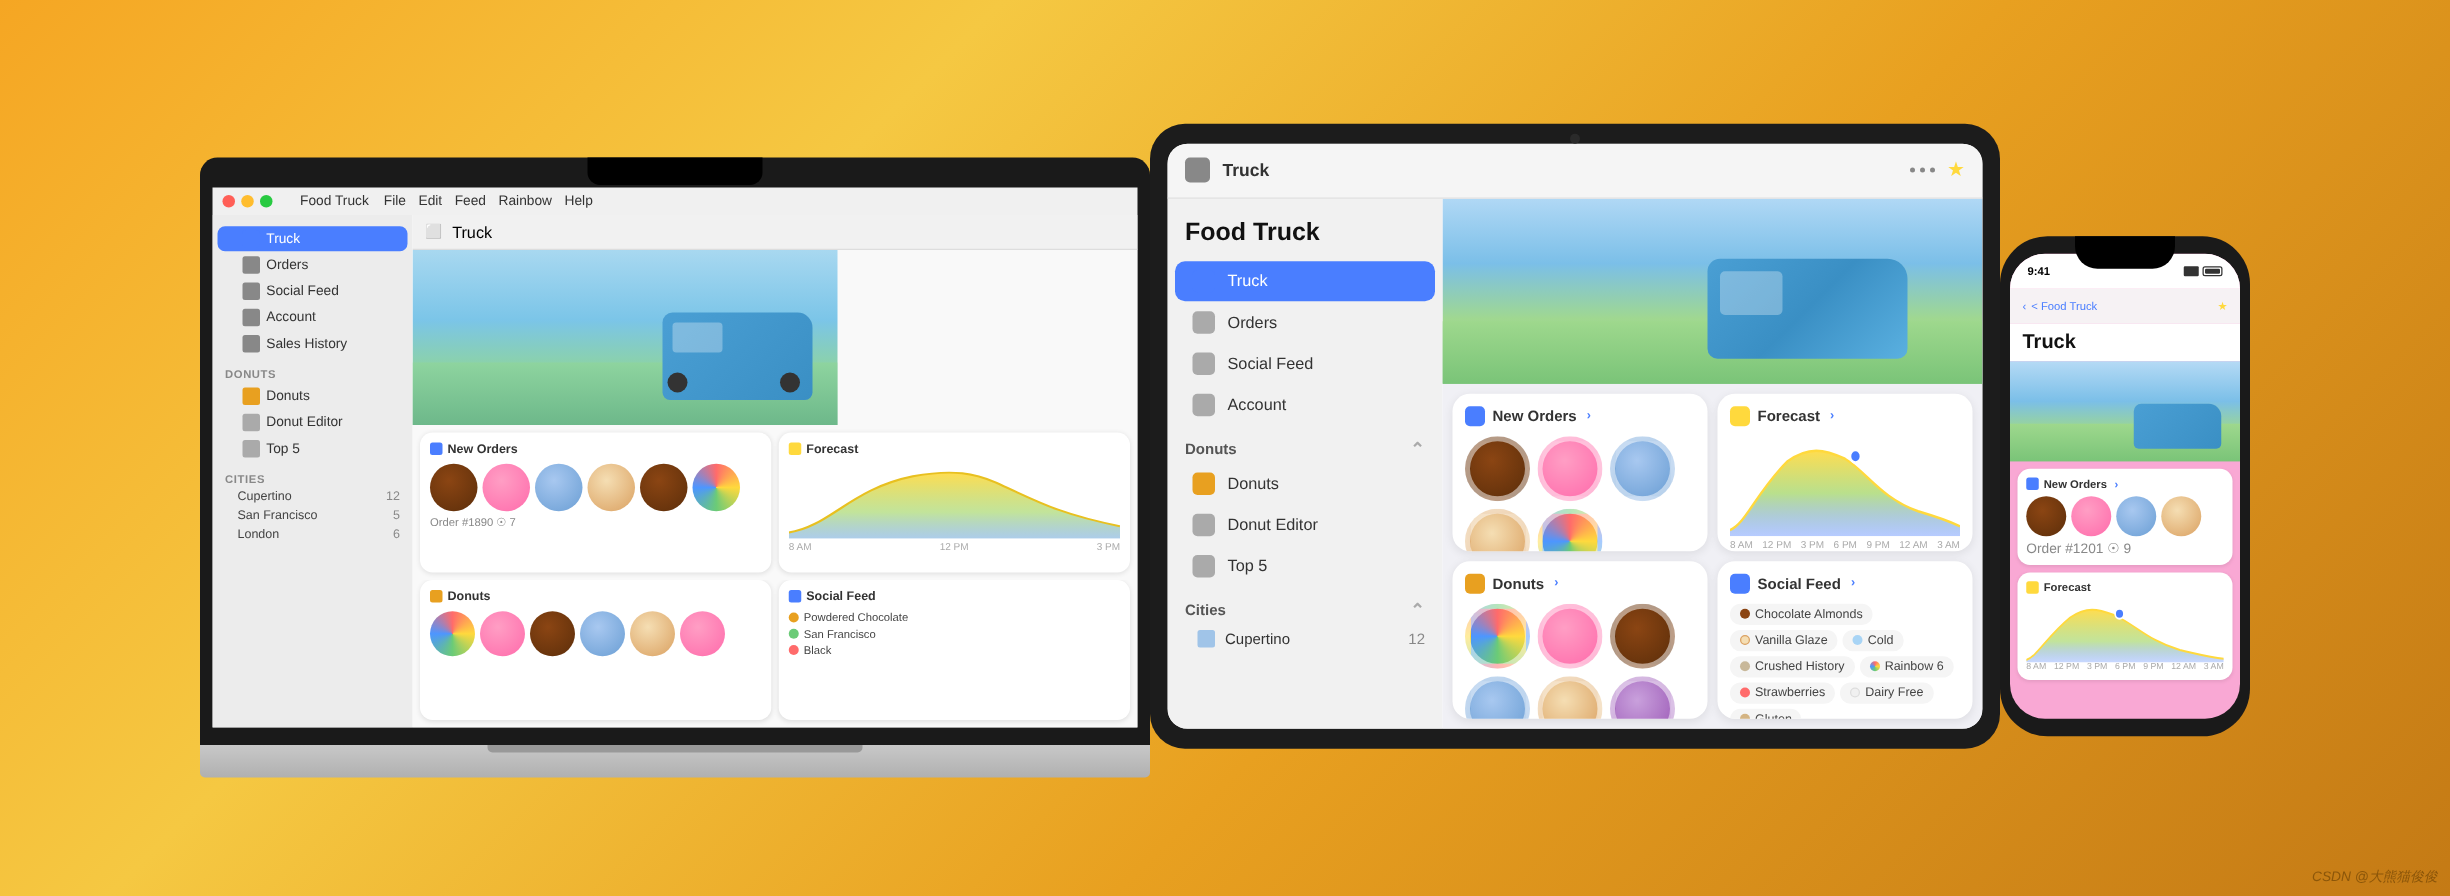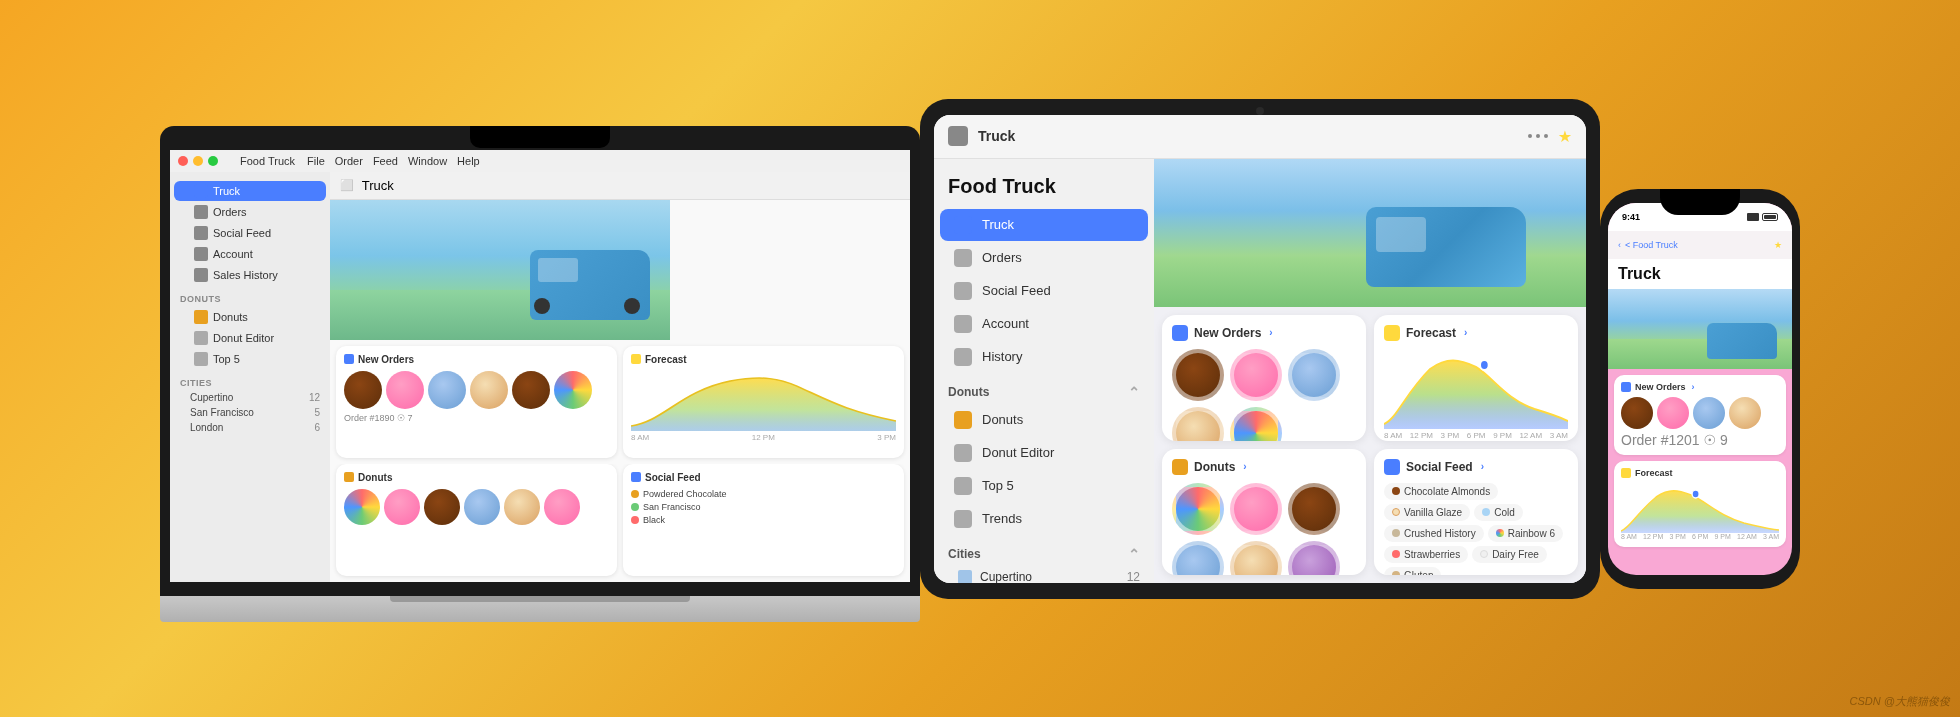--- a/index.html
+++ b/index.html
@@ -542,21 +542,21 @@
     }
     .iphone-donut {
       width: 32px;
       height: 32px;
       border-radius: 50%;
     }
     .iphone-donut.choc { background: radial-gradient(circle at 40% 35%, #8B4513 0%, #5c2e0a 100%); }
     .iphone-donut.pink { background: radial-gradient(circle at 40% 35%, #ff9ec4 0%, #ff6bab 100%); }
     .iphone-donut.blue { background: radial-gradient(circle at 40% 35%, #a8c8f0 0%, #6a9ed4 100%); }
     .iphone-donut.glazed { background: radial-gradient(circle at 40% 35%, #f5deb3 0%, #daa060 100%); }
-    .iphone-order-info { font-size: 14px; color: #888; margin-top: 3px; }
+    .iphone-order-info { font-size: 11px; color: #888; margin-top: 3px; }
     .iphone-forecast-area {
       height: 50px;
       position: relative;
     }
     .iphone-forecast-svg { width: 100%; height: 100%; }
     .iphone-forecast-axis {
       display: flex;
       justify-content: space-between;
       font-size: 7px;
       color: #aaa;
@@ -595,23 +595,23 @@
 
       <div class="macbook-menu-bar">
         <div class="mac-traffic-lights">
           <div class="mac-dot red"></div>
           <div class="mac-dot yellow"></div>
           <div class="mac-dot green"></div>
         </div>
         <span>Food Truck</span>
         <div class="menu-items">
           <span>File</span>
-          <span>Order</span>
+          <span>Edit</span>
           <span>Feed</span>
-          <span>Window</span>
+          <span>Rainbow</span>
           <span>Help</span>
         </div>
       </div>
 
       <div class="macbook-screen-inner">
         <div class="mac-app">
 
           <div class="mac-sidebar">
             <div class="mac-sidebar-item active">
               <div class="icon" style="background:#4a7eff; border-radius:3px;"></div>
@@ -804,44 +804,36 @@
               <span>Orders</span>
             </div>
             <div class="ipad-nav-item">
               <div class="ipad-nav-icon" style="background:#aaa;"></div>
               <span>Social Feed</span>
             </div>
             <div class="ipad-nav-item">
               <div class="ipad-nav-icon" style="background:#aaa;"></div>
               <span>Account</span>
             </div>
-            <div class="ipad-nav-item">
-              <div class="ipad-nav-icon" style="background:#aaa;"></div>
-              <span>History</span>
-            </div>
 
             <div class="ipad-section-header">
               <span>Donuts</span>
               <span style="color:#aaa; font-size:14px;">⌃</span>
             </div>
             <div class="ipad-nav-item">
               <div class="ipad-nav-icon" style="background:#e8a020;"></div>
               <span>Donuts</span>
             </div>
             <div class="ipad-nav-item">
               <div class="ipad-nav-icon" style="background:#aaa;"></div>
               <span>Donut Editor</span>
             </div>
             <div class="ipad-nav-item">
               <div class="ipad-nav-icon" style="background:#aaa;"></div>
               <span>Top 5</span>
-            </div>
-            <div class="ipad-nav-item">
-              <div class="ipad-nav-icon" style="background:#aaa;"></div>
-              <span>Trends</span>
             </div>
 
             <div class="ipad-section-header">
               <span>Cities</span>
               <span style="color:#aaa; font-size:14px;">⌃</span>
             </div>
             <div class="ipad-city-item">
               <div class="ipad-city-left">
                 <div class="ipad-city-icon"></div>
                 <span>Cupertino</span>

